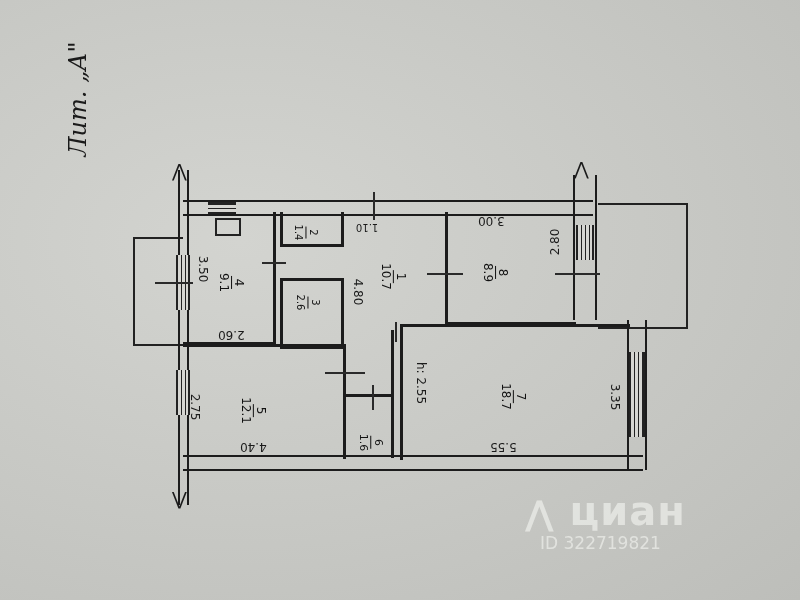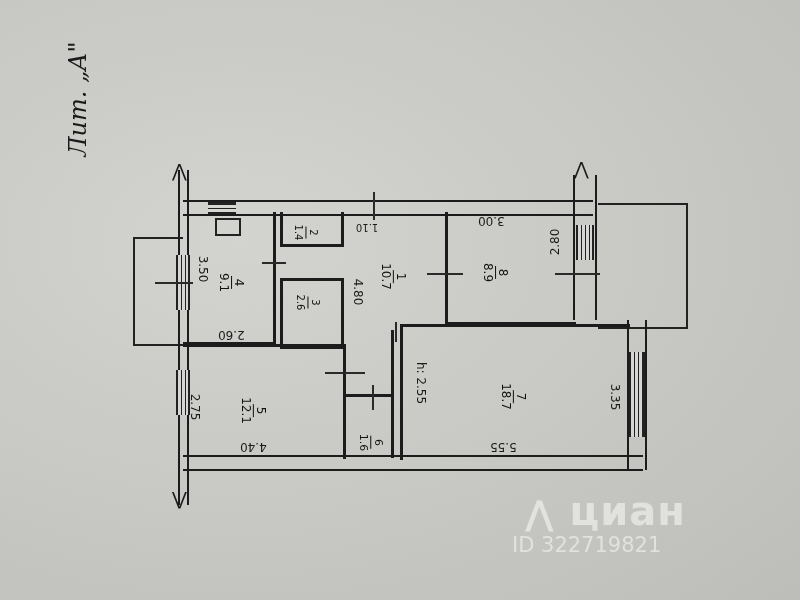--- a/index.html
+++ b/index.html
@@ -119,15 +119,15 @@
 <div class="label" style="left:478px;top:214px;"><span style="display:inline-block;transform:rotate(180deg);">3.00</span></div>
 <div class="label" style="left:542px;top:235px;"><span class="rot-90">2.80</span></div>
 <div class="label" style="left:400px;top:376px;"><span class="rot90">h: 2.55</span></div>
 <div class="label" style="left:602px;top:390px;"><span class="rot90">3.35</span></div>
 <div class="label" style="left:490px;top:440px;"><span style="display:inline-block;transform:rotate(180deg);">5.55</span></div>
 
 <div class="watermark" style="left:525px;top:488px;font-size:40px;letter-spacing:1px;">
   <span style="font-size:34px;">⋀</span>
   <span>циан</span>
 </div>
-<div class="watermark" style="left:512px;top:533px;font-size:21px;font-weight:normal;">
+<div class="watermark" style="left:540px;top:533px;font-size:17px;font-weight:normal;">
   <span>ID 322719821</span>
 </div>
 
 </body></html>

